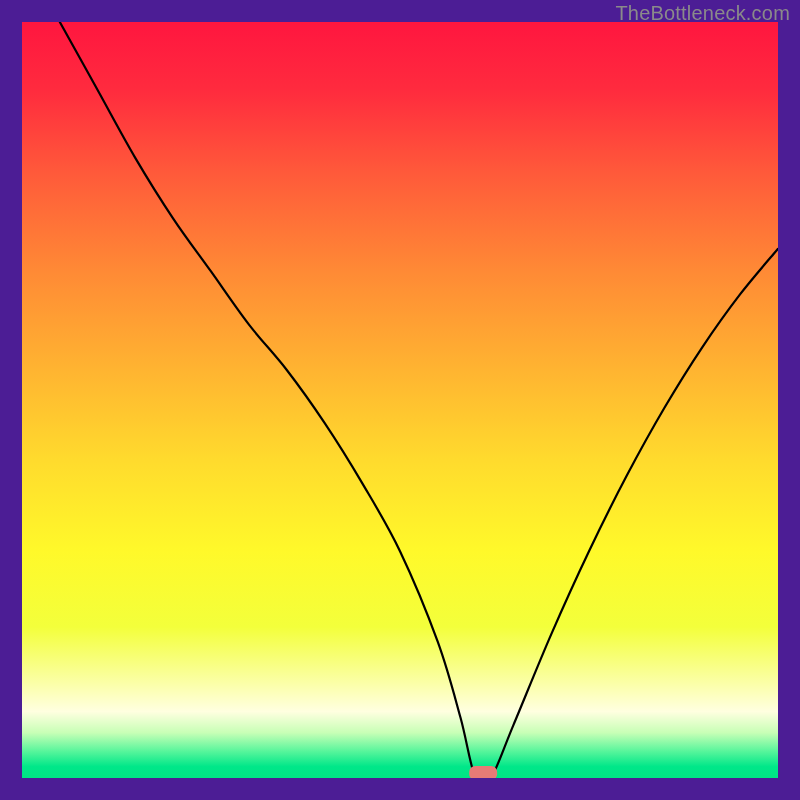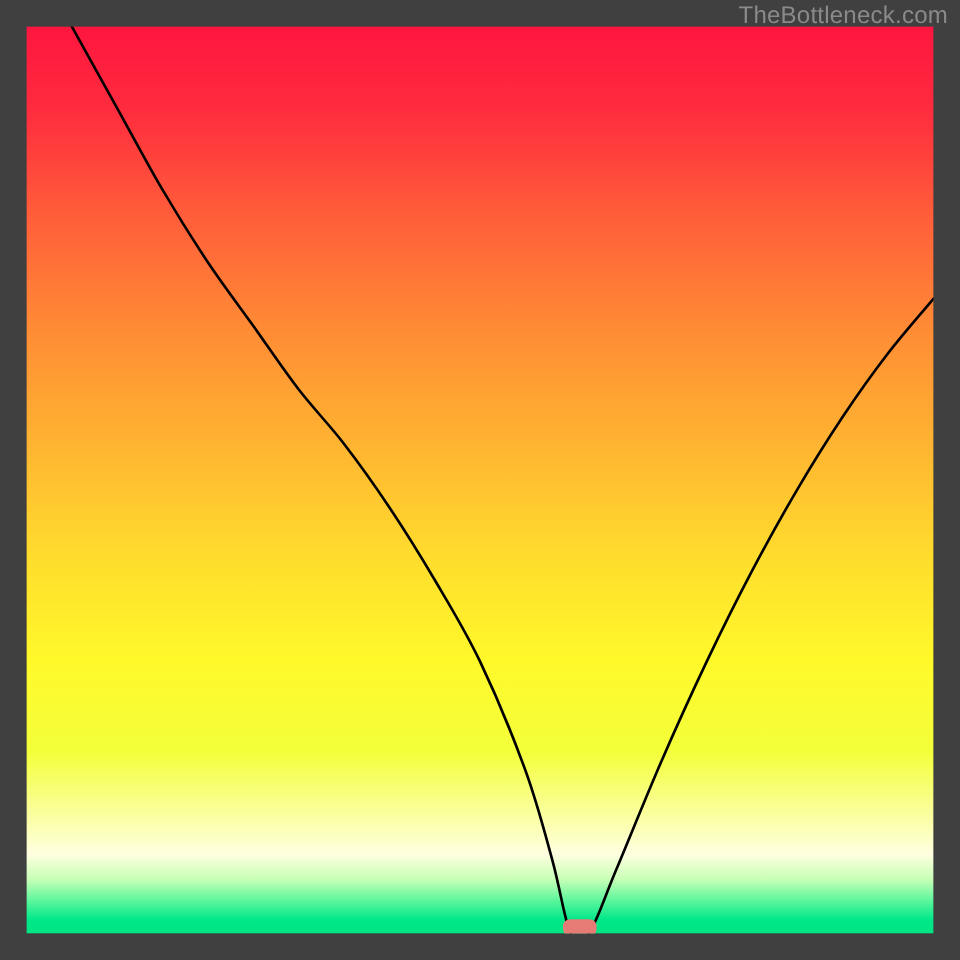--- a/index.html
+++ b/index.html
@@ -7,21 +7,21 @@
     padding: 0;
     width: 800px;
     height: 800px;
     background: #000;
     overflow: hidden;
   }
   .frame {
     position: relative;
     width: 800px;
     height: 800px;
-    background: #404040;
+    background: #4c1d95;
   }
   .plot {
     position: absolute;
     left: 22px;
     top: 22px;
     width: 756px;
     height: 756px;
   }
   .watermark {
     position: absolute;

